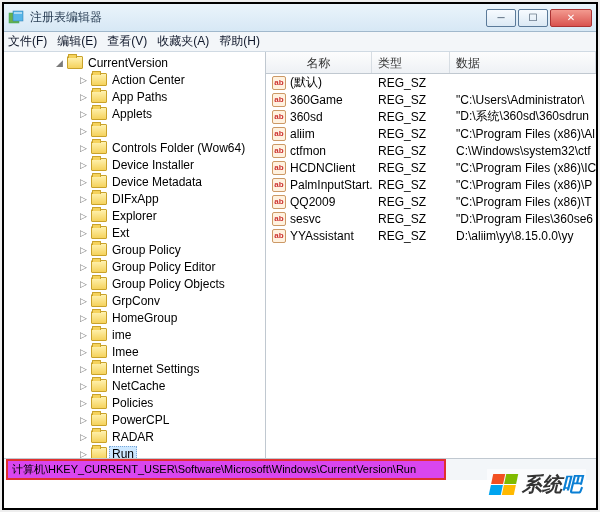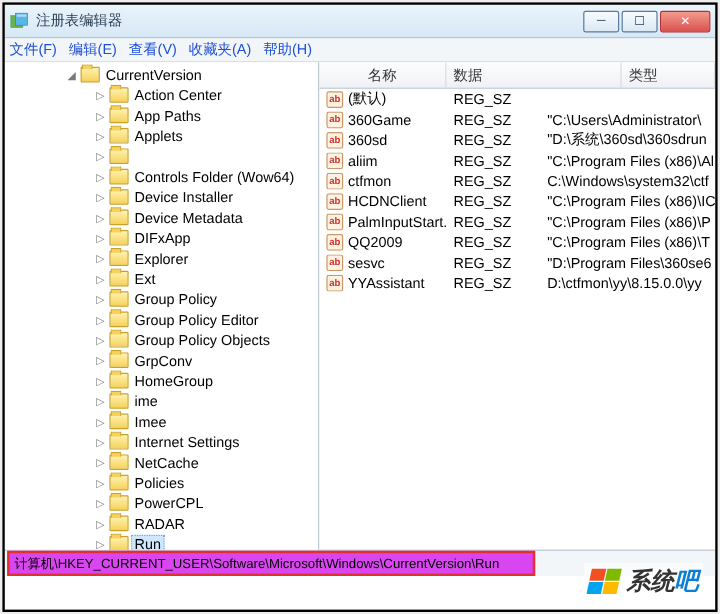--- a/index.html
+++ b/index.html
@@ -49,21 +49,21 @@
   .win-btn.close { background: linear-gradient(#f39a8f, #d9534f); color: #fff; border-color:#a33; width: 42px;}
   
   .menubar {
     height: 20px;
     background: #f3f6f9;
     border-bottom: 1px solid #d0dae3;
     display: flex;
     align-items: center;
     padding: 0 4px;
     gap: 10px;
-    color: #1d4ed8;
+    color: #0f172a;
   }
   .menubar span { cursor: default; }
   
   .main {
     display: flex;
     height: 406px;
     background: #fff;
   }
   .tree-pane {
     width: 262px;
@@ -354,22 +354,22 @@
               <span class="folder-icon"></span>
               <span class="tree-label">Run</span>
             </div>
           </div>
       </div>
     </div>
 
     <div class="list-pane">
       <div class="list-header">
         <div class="col col-name">名称</div>
+        <div class="col col-type">类型</div>
         <div class="col col-data">数据</div>
-        <div class="col col-type">类型</div>
       </div>
       <div class="list-body" id="list-body">
           <div class="list-row">
             <div class="cell col-name">
               <span class="val-icon">ab</span>
               <span>(默认)</span>
             </div>
             <div class="cell col-type">REG_SZ</div>
           </div>
           <div class="list-row">
@@ -435,21 +435,21 @@
             </div>
             <div class="cell col-type">REG_SZ</div>
             <div class="cell col-data">"D:\Program Files\360se6</div>
           </div>
           <div class="list-row">
             <div class="cell col-name">
               <span class="val-icon">ab</span>
               <span>YYAssistant</span>
             </div>
             <div class="cell col-type">REG_SZ</div>
-            <div class="cell col-data">D:\ctfmon\yy\8.15.0.0\yy</div>
+            <div class="cell col-data">D:\aliim\yy\8.15.0.0\yy</div>
           </div>
         </div>
     </div>
   </div>
 
   <div class="statusbar">
     <div class="path-box">计算机\HKEY_CURRENT_USER\Software\Microsoft\Windows\CurrentVersion\Run</div>
   </div>
 
   <div class="watermark">

